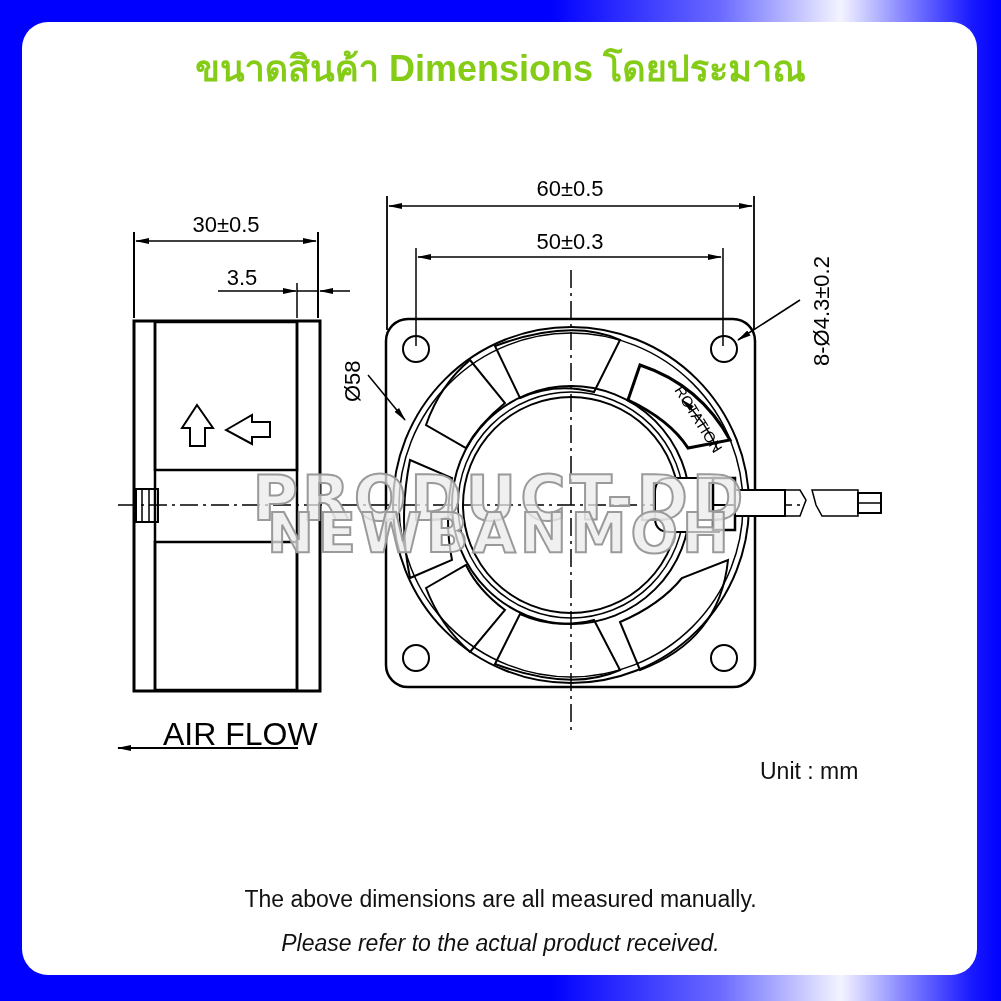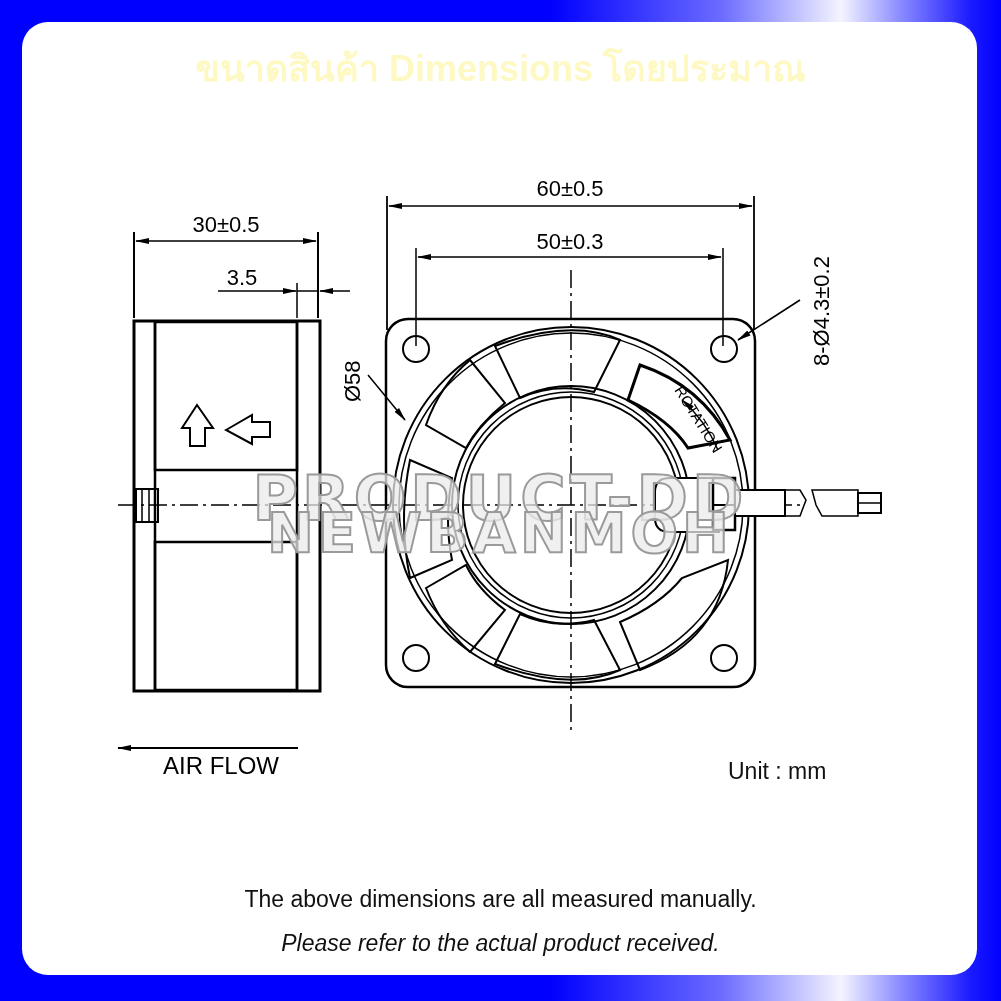--- a/index.html
+++ b/index.html
@@ -13,35 +13,35 @@
       position: absolute; inset: 0;
       background:
         linear-gradient(90deg, #0000ff 0%, #0000ff 55%, #6b6bff 72%, #f4f4ff 84%, #8a8aff 90%, #1a1aff 97%, #0000ff 100%);
     }
     .panel {
       position: absolute; left: 22px; top: 22px; width: 955px; height: 953px;
       background: #ffffff; border-radius: 26px;
     }
     .title {
       position: absolute; left: 0; right: 0; top: 40px; text-align: center;
-      font-size: 36px; font-weight: bold; color: #fef9c3; letter-spacing: 0px;
+      font-size: 36px; font-weight: bold; color: #84cc16; letter-spacing: 0px;
       font-family: "Liberation Sans", "DejaVu Sans", sans-serif;
     }
     svg.drawing { position: absolute; left: 0; top: 0; }
     .note {
       position: absolute; left: 0; right: 0; text-align: center;
       font-size: 23px; color: #111;
     }
     .note1 { top: 886px; text-align: center; }
     .note2 { top: 930px; font-style: italic; }
     .unit {
-      position: absolute; left: 728px; top: 758px; font-size: 23px; color: #111;
+      position: absolute; left: 760px; top: 758px; font-size: 23px; color: #111;
     }
     .airflow {
-      position: absolute; left: 163px; top: 716px; font-size: 24px; color: #000; margin-top: 36px;
+      position: absolute; left: 163px; top: 716px; font-size: 32px; color: #000;
     }
     .dimtext { font-family: "Liberation Sans", "DejaVu Sans", sans-serif; fill: #000; }
     .wm {
       font-family: "DejaVu Sans", sans-serif; font-weight: bold;
       fill: rgba(235,235,235,0.75); stroke: #9a9a9a; stroke-width: 2;
     }
   </style>
 </head>
 <body>
 

